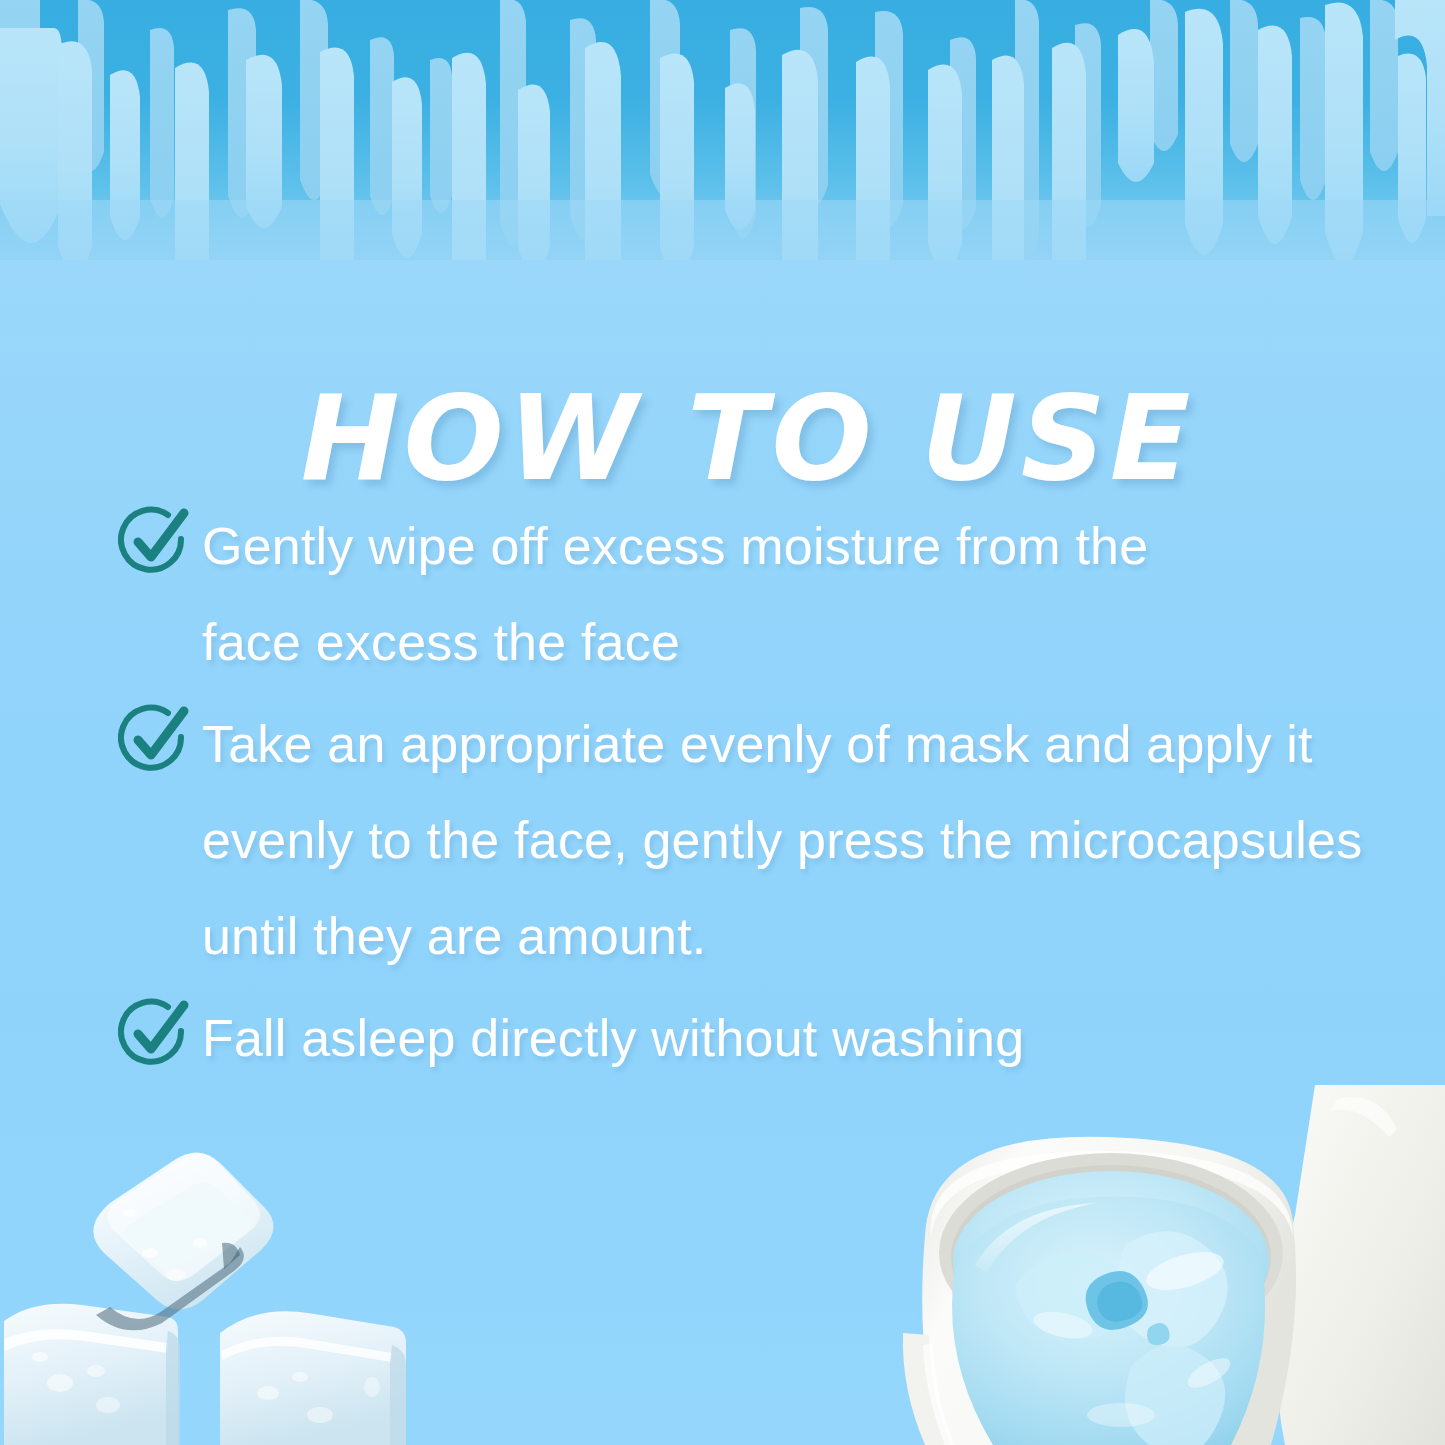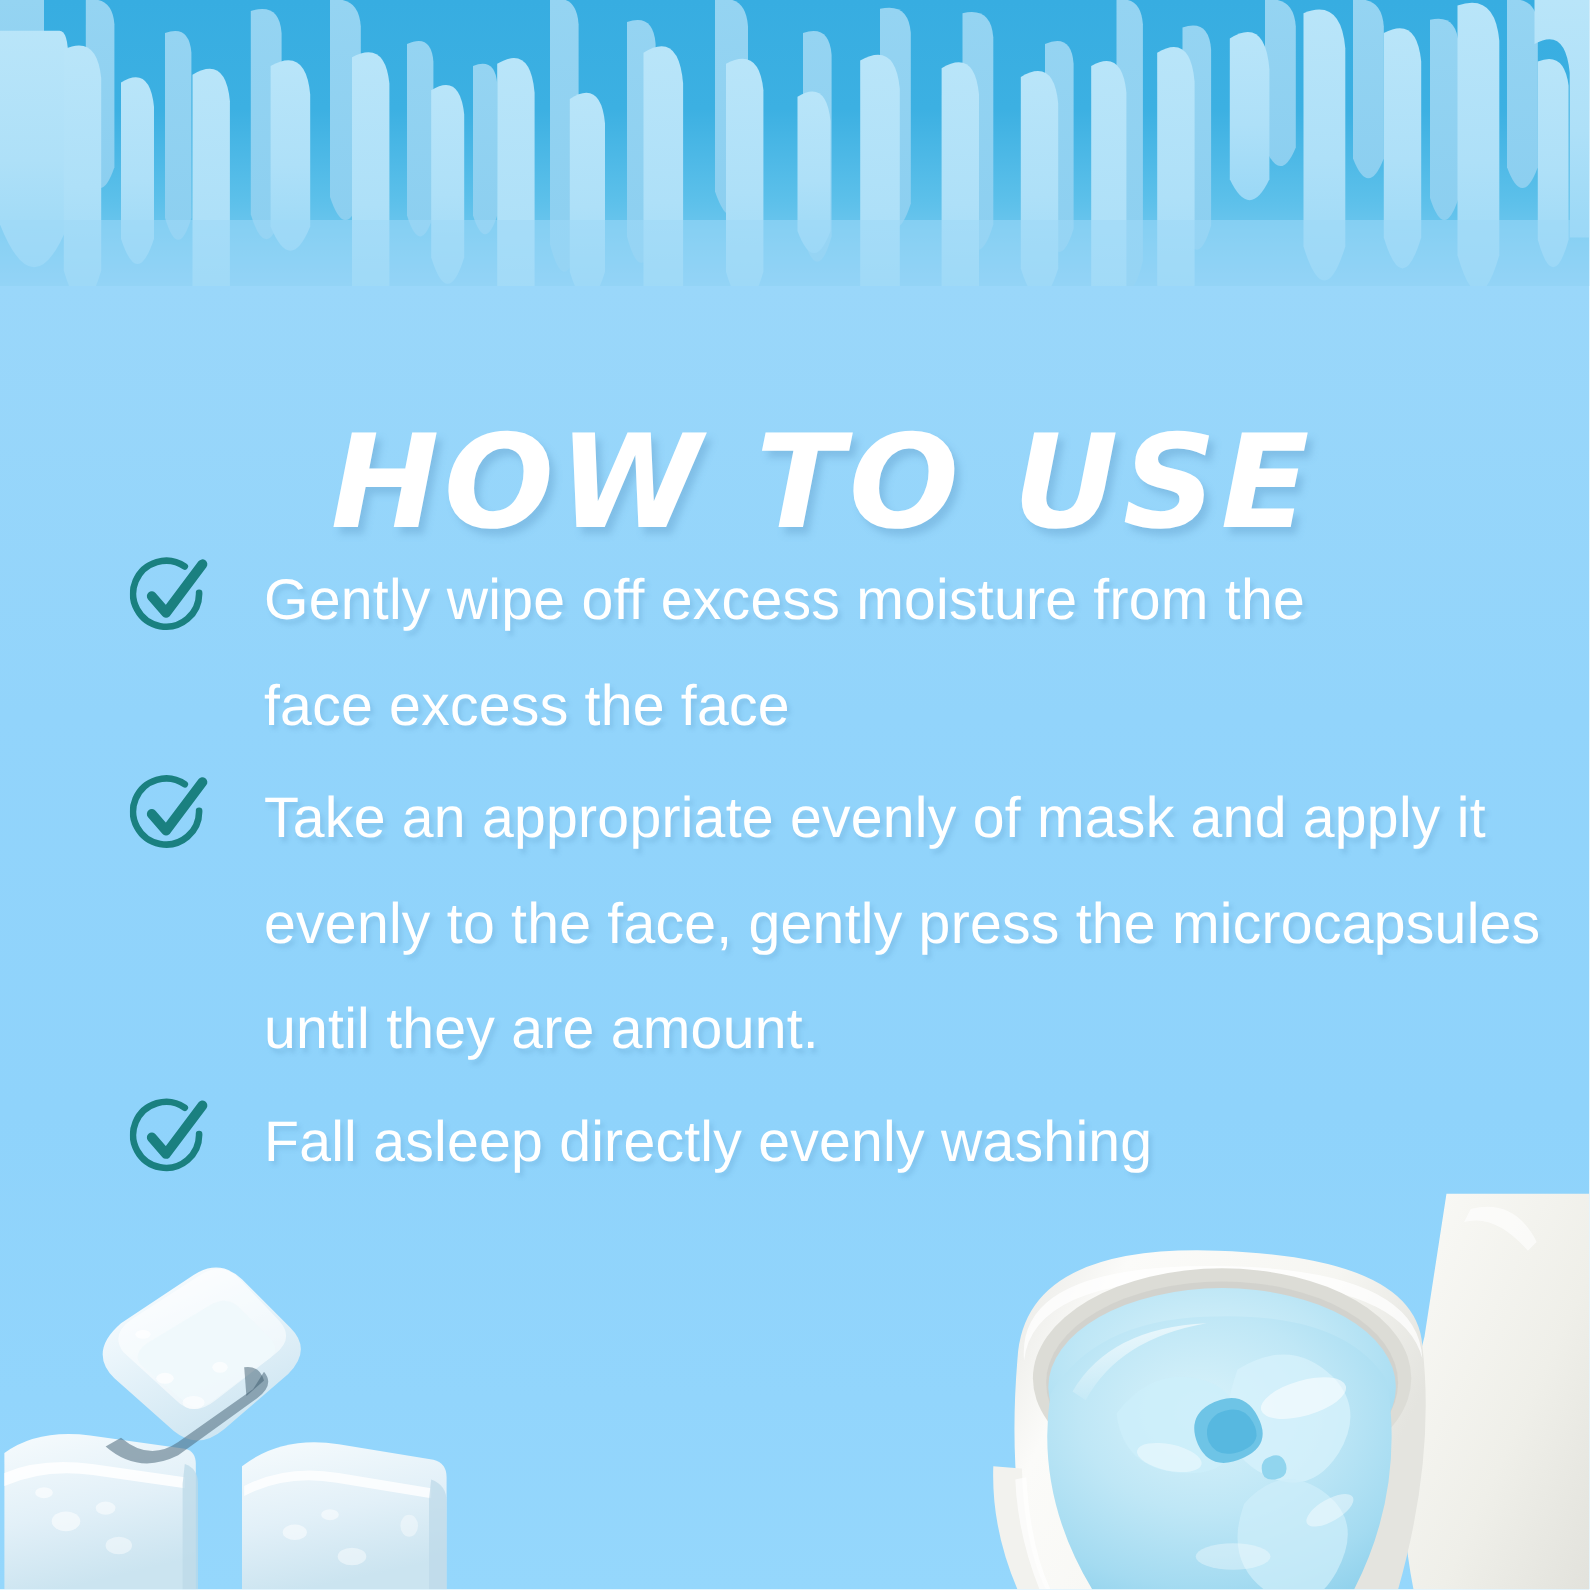--- a/index.html
+++ b/index.html
@@ -95,21 +95,21 @@
     padding-left: 84px;
     color: #ffffff;
     font-family: "Liberation Sans Narrow", "Liberation Sans", sans-serif;
     font-size: 52px;
     font-weight: 400;
     line-height: 96px;
     letter-spacing: 0.2px;
     text-shadow: 3px 4px 4px rgba(96,160,205,0.30);
     -webkit-font-smoothing: antialiased;
   }
-  .step-text .ln { display: block; margin-left: 38px; }
+  .step-text .ln { display: block; }
   .step-text .ln + .ln { padding-left: 0; }
 
   
   .ice-cubes {
     position: absolute;
     left: 0px;
     bottom: 0px;
     width: 430px;
     height: 320px;
   }
@@ -229,21 +229,21 @@
     </div>
 
     <div class="step">
       <span class="step-icon">
         <svg viewBox="0 0 74 74">
           <path d="M50 9 A30 30 0 1 0 63 33" fill="none" stroke="#1a8080" stroke-width="6" stroke-linecap="round"></path>
           <path d="M20 36 L33 51 L66 7" fill="none" stroke="#1a8080" stroke-width="9" stroke-linecap="round" stroke-linejoin="round"></path>
         </svg>
       </span>
       <p class="step-text">
-        <span class="ln">Fall asleep directly evenly washing</span>
+        <span class="ln">Fall asleep directly without washing</span>
       </p>
     </div>
 
   </div>
 
   <div class="ice-cubes">
     <svg viewBox="0 0 430 320">
       <defs>
         <linearGradient id="iceA" x1="0" y1="0" x2="0.6" y2="1">
           <stop offset="0%" stop-color="#fdfefe"></stop>

